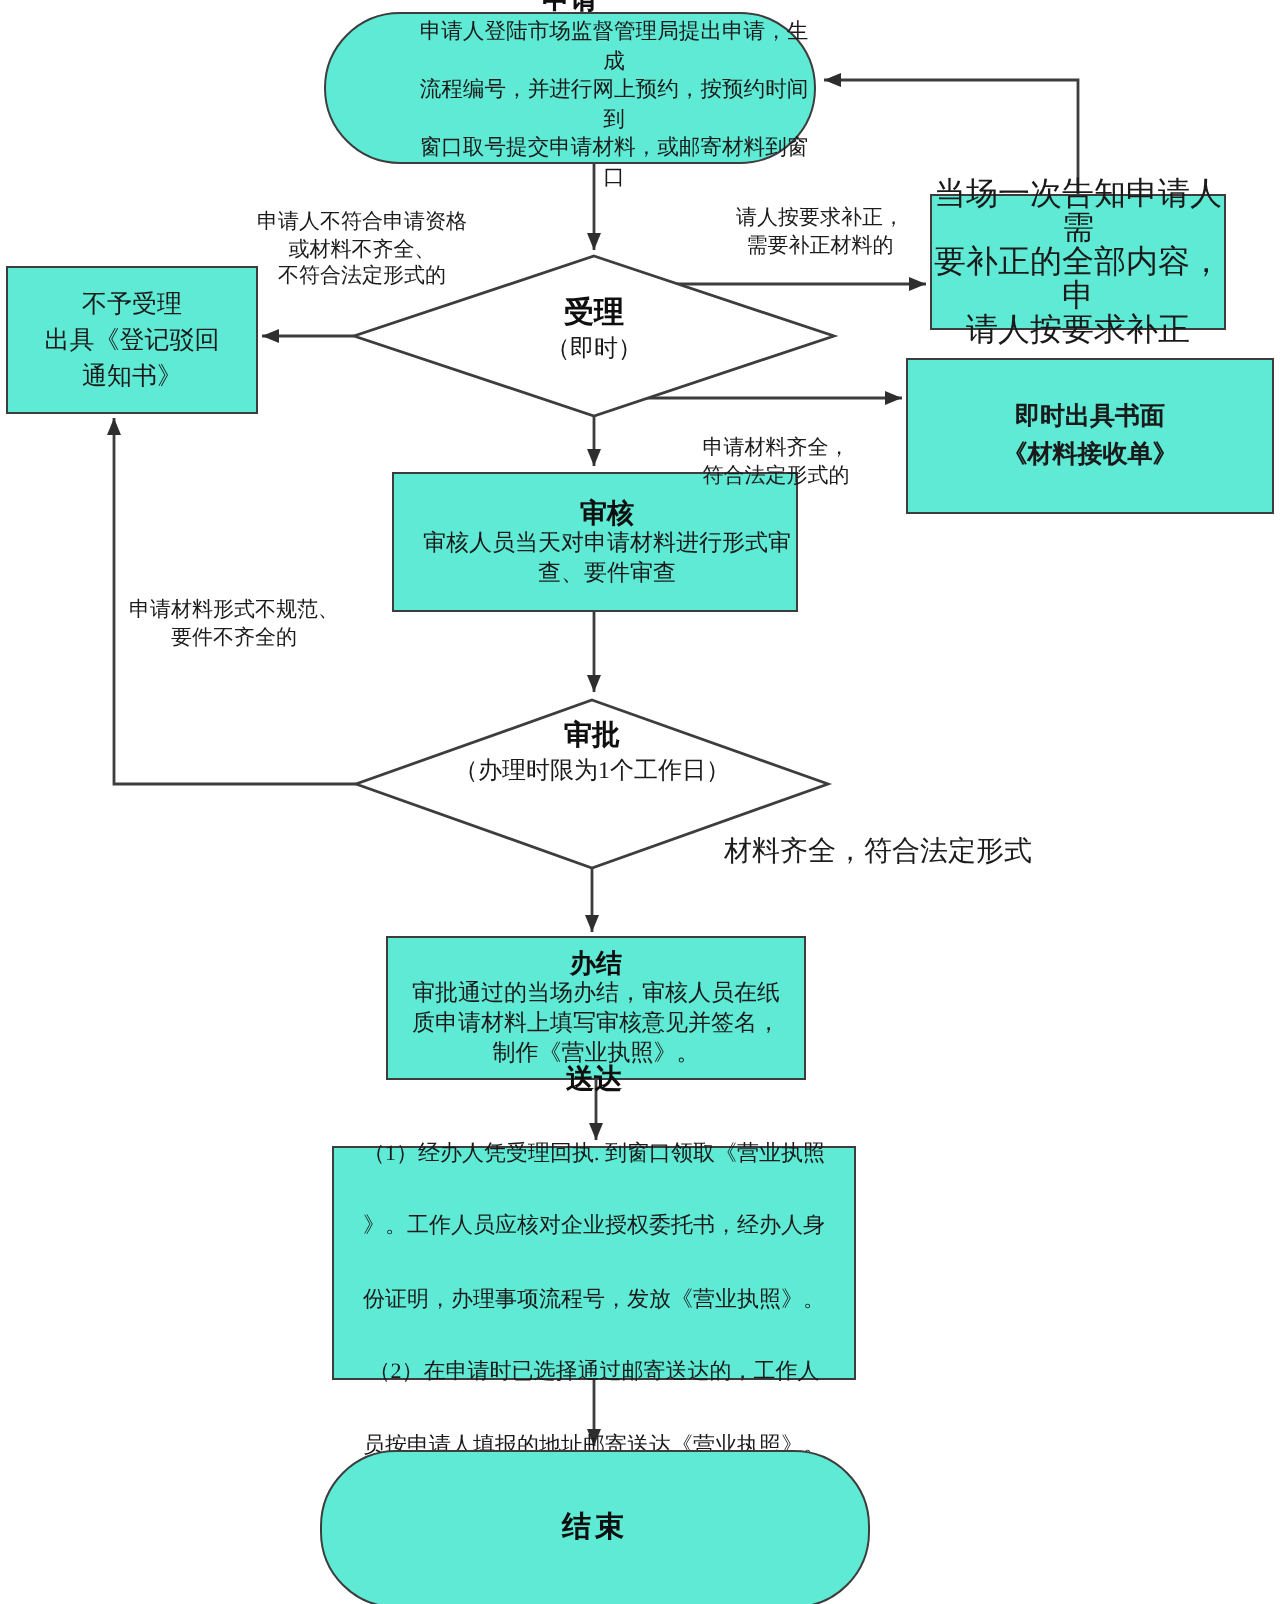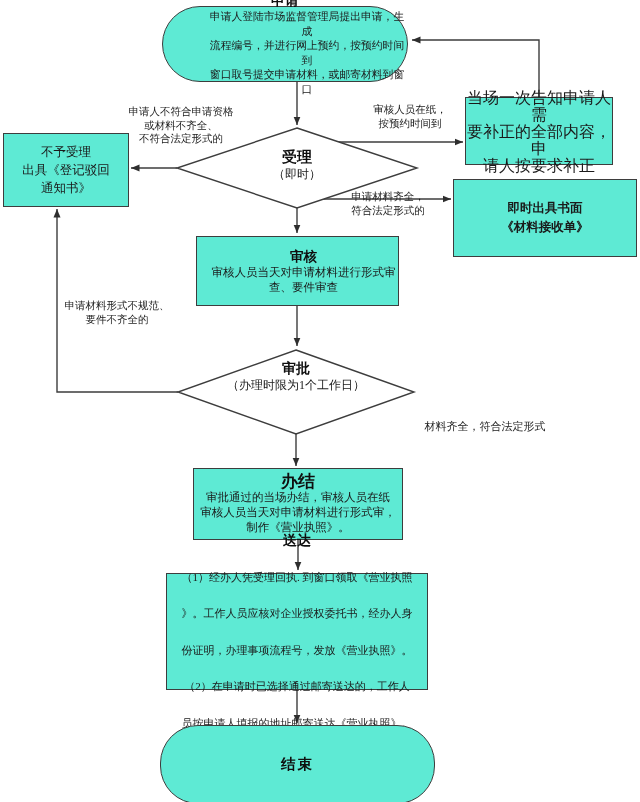--- a/index.html
+++ b/index.html
@@ -23,21 +23,21 @@
   #node-reject  { left:3px;   top:133px; width:126px; height:74px; }
   #node-reject .node-line { font-size:12.5px; line-height:18px; }
   #node-correct { left:465px; top:97px;  width:148px; height:68px; }
   #node-correct .node-line { font-size:16px; line-height:17px; }
   #node-receipt { left:453px; top:179px; width:184px; height:78px; }
   #node-receipt .node-line { font-size:12.5px; line-height:19px;font-weight:bold; }
   #node-review  { left:196px; top:236px; width:203px; height:70px;padding-left:12px; }
   #node-review .node-title { font-size:13.5px; }
   #node-review .node-line { font-size:11.5px; line-height:15px; }
   #node-complete{ left:193px; top:468px; width:210px; height:72px; }
-  #node-complete .node-title { font-size:17px; }
+  #node-complete .node-title { font-size:13px; }
   #node-complete .node-line { font-size:11.5px; line-height:15px; }
   #node-deliver { left:166px; top:573px; width:262px; height:117px; }
   #node-deliver .node-line { font-size:11px; line-height:15.5px; white-space:nowrap;margin-top:21px; }
   #node-end     { left:160px; top:725px; width:275px; height:79px; border-radius:38px; }
   #node-end .node-title { font-size:14.5px; letter-spacing:2px; }
 
   .dtext {
     position:absolute; text-align:center; pointer-events:none;
   }
   .dtext .node-title { font-size:15px; line-height:19px; }
@@ -45,23 +45,23 @@
   #dtext-accept  { left:207px; top:148px; width:180px; }
   #dtext-approve { left:186px; top:360px; width:220px; }
   #dtext-approve .node-title { font-size:14px; line-height:18px; }
 
   .label {
     position:absolute; font-size:10.5px; line-height:13.5px;
     text-align:center; color:#1c1c1c;
   }
   #label-not-qualified  { left:118px; top:105px; width:126px; }
   #label-incomplete     { left:358px; top:103px; width:104px; }
-  #label-complete-legal { left:340px; top:190px; width:96px;text-align:center;  }
+  #label-complete-legal { left:340px; top:218px; width:96px;text-align:center;  }
   #label-form-invalid   { left:54px;  top:299px; width:126px; }
-  #label-materials-ok   { left:362px; top:420px; width:210px; text-align:center; font-size:11px;margin-left:18px; }
+  #label-materials-ok   { left:362px; top:420px; width:210px; text-align:left; font-size:14px; }
 </style>
 </head>
 <body>
 
 <div class="canvas">
 
   <svg class="edges" width="640" height="802" viewBox="0 0 640 802">
     <defs>
       <marker id="arr" markerUnits="userSpaceOnUse" markerWidth="10" markerHeight="9" refX="8.5" refY="4" orient="auto">
         <path d="M0,0.5 L8.5,4 L0,7.5 Z" fill="#2e2e2e"></path>
@@ -122,21 +122,21 @@
   </div>
 
   <div class="dtext" id="dtext-approve">
     <div class="node-title">审批</div>
     <div class="node-sub">（办理时限为1个工作日）</div>
   </div>
 
   <div class="node" id="node-complete">
     <div class="node-title">办结</div>
     <div class="node-line">审批通过的当场办结，审核人员在纸</div>
-    <div class="node-line">审核人员当天对申请材料进行形式审，</div>
+    <div class="node-line">质申请材料上填写审核意见并签名，</div>
     <div class="node-line">制作《营业执照》。</div>
   </div>
 
   <div class="node" id="node-deliver">
     <div class="node-title">送达</div>
     <div class="node-line">（1）经办人凭受理回执. 到窗口领取《营业执照</div>
     <div class="node-line">》。工作人员应核对企业授权委托书，经办人身</div>
     <div class="node-line">份证明，办理事项流程号，发放《营业执照》。</div>
     <div class="node-line">（2）在申请时已选择通过邮寄送达的，工作人</div>
     <div class="node-line">员按申请人填报的地址邮寄送达《营业执照》。</div>
@@ -146,22 +146,22 @@
     <div class="node-title">结束</div>
   </div>
 
   <div class="label" id="label-not-qualified">
     <div>申请人不符合申请资格</div>
     <div>或材料不齐全、</div>
     <div>不符合法定形式的</div>
   </div>
 
   <div class="label" id="label-incomplete">
-    <div>审核人员在纸，</div>
-    <div>按预约时间到</div>
+    <div>请人按要求补正，</div>
+    <div>需要补正材料的</div>
   </div>
 
   <div class="label" id="label-complete-legal">
     <div>申请材料齐全，</div>
     <div>符合法定形式的</div>
   </div>
 
   <div class="label" id="label-form-invalid">
     <div>申请材料形式不规范、</div>
     <div>要件不齐全的</div>

